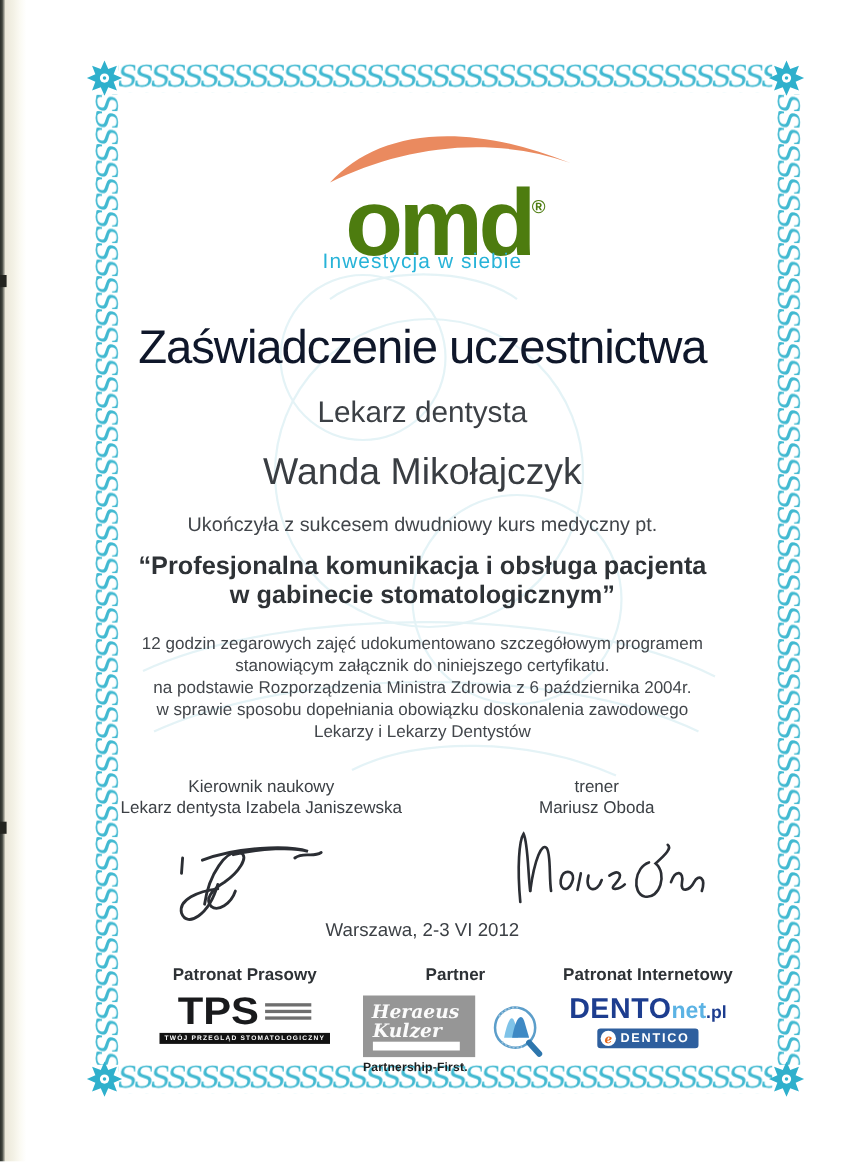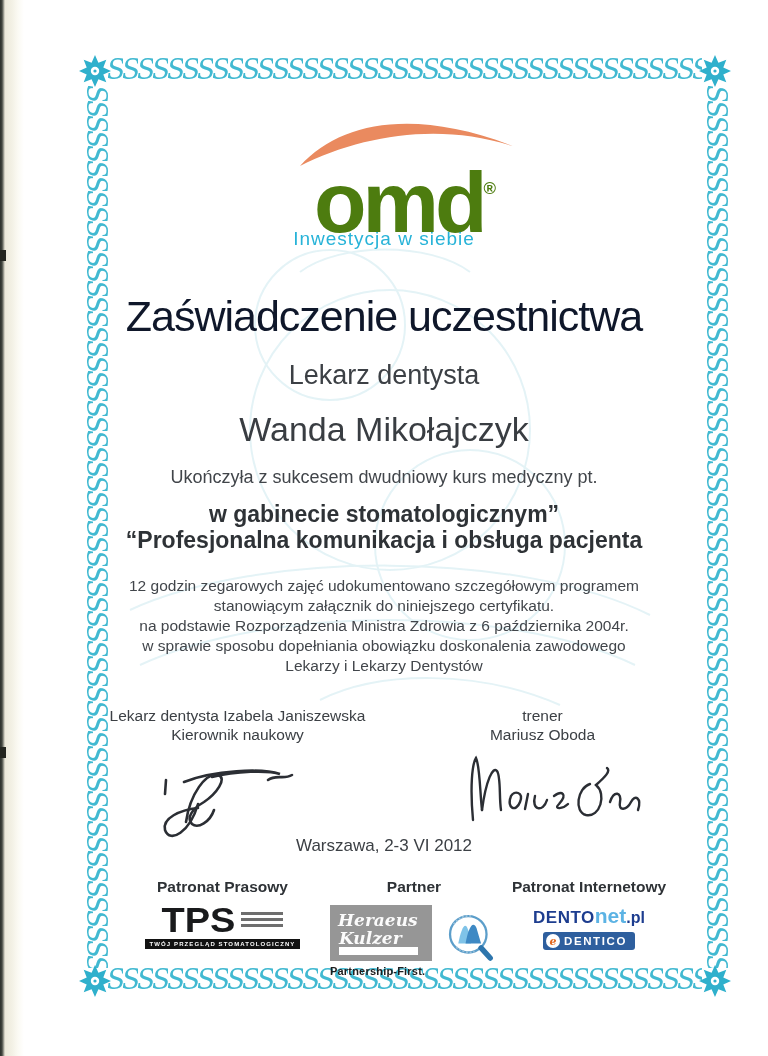--- a/index.html
+++ b/index.html
@@ -56,21 +56,21 @@
     padding:2px 5px;white-space:nowrap;font-weight:bold;}
 
   .partner-row{display:flex;align-items:flex-start;justify-content:center;}
   .hk-wrap{display:flex;flex-direction:column;align-items:flex-start;}
   .hk-box{background:#969696;color:#fbfbfb;font-family:"DejaVu Serif",serif;font-style:italic;
     font-weight:bold;font-size:17px;line-height:18px;padding:6px 14px 6px 8px;text-align:right;}
   .hk-line2{border-bottom:8px solid #ffffff;padding-right:16px;}
   .hk-sub{font-weight:bold;font-size:11px;color:#1e1e1e;margin-top:4px;letter-spacing:.2px;}
 
   .dn-row{font-weight:bold;white-space:nowrap;line-height:22px;}
-  .dn-1{color:#1d3d8f;font-size:17px;letter-spacing:.5px;}
+  .dn-1{color:#1d3d8f;font-size:26px;letter-spacing:.5px;}
   .dn-2{color:#5cb3e4;font-size:21px;}
   .dn-3{color:#1d3d8f;font-size:16px;}
   .ed{margin-top:3px;background:#2e5f9e;border-radius:3px;display:inline-flex;align-items:center;
     padding:2px 8px 2px 3px;}
   .ed-e{background:#ffffff;border-radius:50%;width:14px;height:14px;color:#e4681e;font-weight:bold;
     font-size:11px;display:flex;align-items:center;justify-content:center;
     font-family:"DejaVu Serif",serif;font-style:italic;margin-right:4px;}
   .ed-t{color:#ffffff;font-weight:bold;font-size:11.5px;letter-spacing:1.6px;}
 </style>
 </head>
@@ -133,34 +133,34 @@
   <path d="M6,56 C48,10 124,-2 224,38 C150,12 70,24 6,56 Z" fill="#ea8a5f"></path>
 </svg>
 <div class="abs brand-word"><span>omd</span><span class="brand-reg">®</span></div>
 <div class="abs brand-tagline">Inwestycja w siebie</div>
 
 <div class="abs ctr cert-title">Zaświadczenie uczestnictwa</div>
 <div class="abs ctr cert-subtitle">Lekarz dentysta</div>
 <div class="abs ctr cert-name">Wanda Mikołajczyk</div>
 <div class="abs ctr cert-completion">Ukończyła z sukcesem dwudniowy kurs medyczny pt.</div>
 <div class="abs ctr cert-course">
+  <span style="display:block">“Profesjonalna komunikacja i obsługa pacjenta</span>
   <span style="display:block">w gabinecie stomatologicznym”</span>
-  <span style="display:block">“Profesjonalna komunikacja i obsługa pacjenta</span>
 </div>
 <div class="abs ctr cert-details">
   <span>12 godzin zegarowych zajęć udokumentowano szczegółowym programem</span>
   <span>stanowiącym załącznik do niniejszego certyfikatu.</span>
   <span>na podstawie Rozporządzenia Ministra Zdrowia z 6 października 2004r.</span>
   <span>w sprawie sposobu dopełniania obowiązku doskonalenia zawodowego</span>
   <span>Lekarzy i Lekarzy Dentystów</span>
 </div>
 
 <div class="abs sig-block sig-left-txt">
+  <span style="display:block">Kierownik naukowy</span>
   <span style="display:block">Lekarz dentysta Izabela Janiszewska</span>
-  <span style="display:block">Kierownik naukowy</span>
 </div>
 <div class="abs sig-block sig-right-txt">
   <span style="display:block">trener</span>
   <span style="display:block">Mariusz Oboda</span>
 </div>
 
 <svg class="abs sig-svg" style="left:150px;top:752px;" width="175" height="88" viewBox="0 0 175 88">
   <g fill="none" stroke="#2b2e34" stroke-width="2.6" stroke-linecap="round">
     <path d="M16,28 L15,42"></path>
     <path d="M34,30 C64,18 112,16 130,22 C118,18 86,19 62,25"></path>

